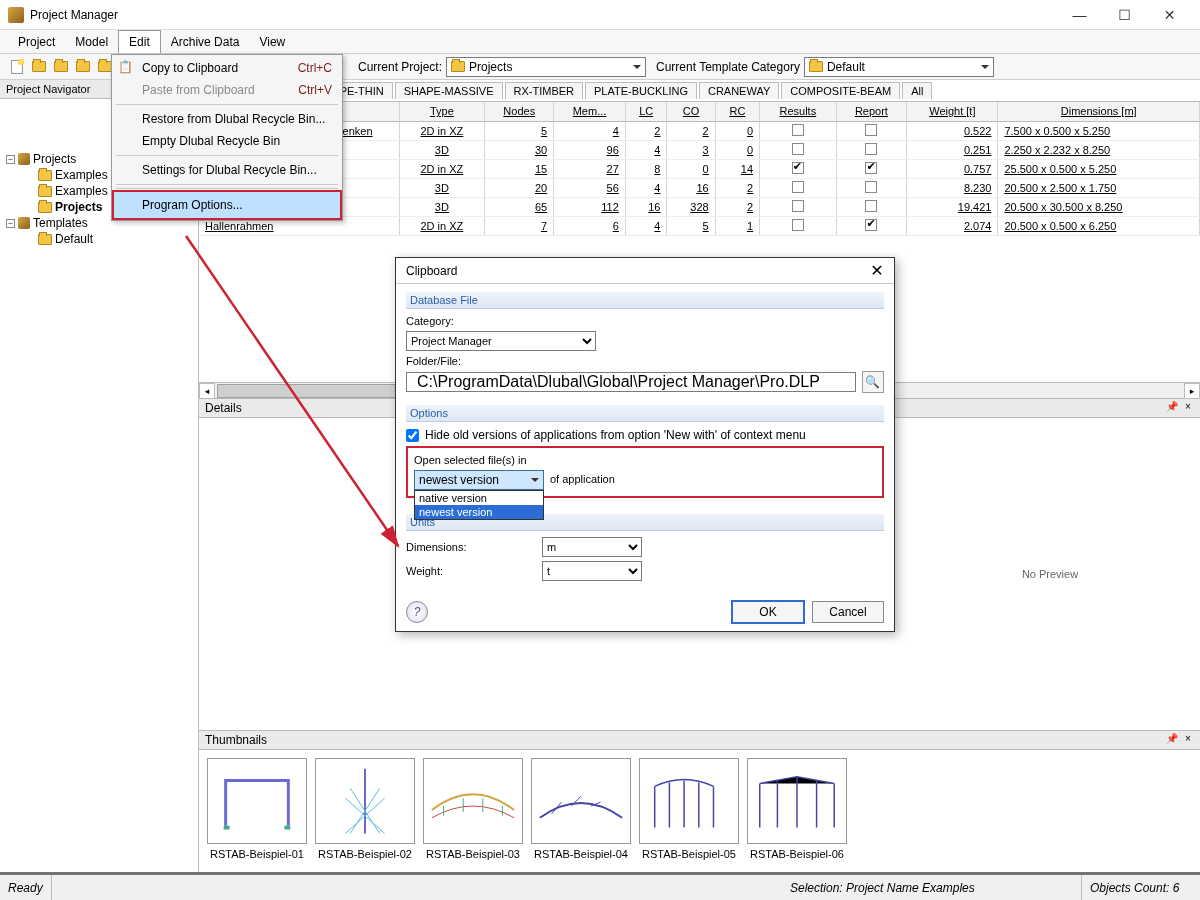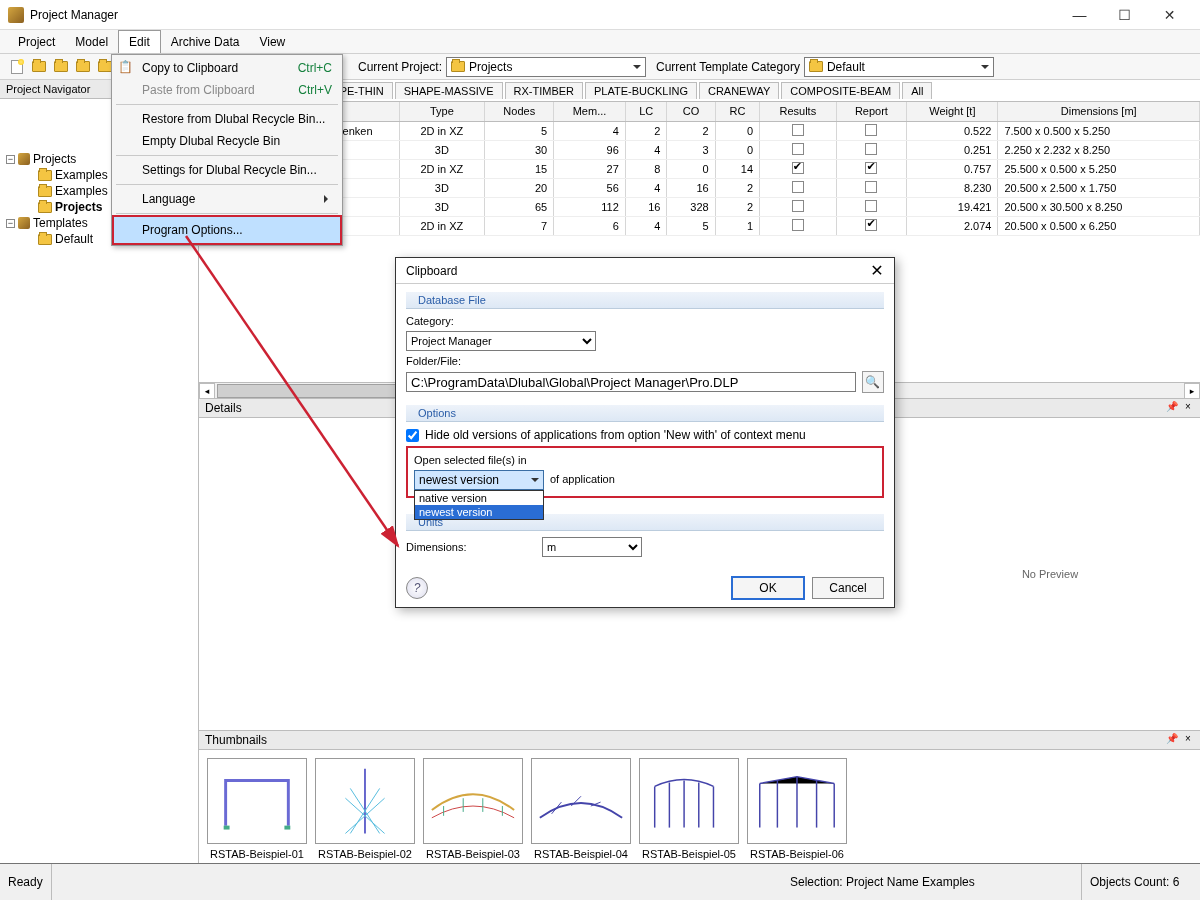--- a/index.html
+++ b/index.html
@@ -46,63 +46,63 @@
 .tabstrip .tab.hidden-by-menu { visibility: hidden; }
 
 .grid { width: 100%; border-collapse: collapse; }
 .grid th, .grid td { border-right: 1px solid #d6d6d6; border-bottom: 1px solid #eee; padding: 2px 6px; text-align: right; font-size: 11px; height: 19px; }
 .grid th { background: #f3f3f3; border-bottom: 1px solid #bcbcbc; text-align: center; font-weight: normal; }
 .grid td.l { text-align: left; }
 .grid td.c { text-align: center; }
 .ck { display: inline-block; width: 12px; height: 12px; border: 1px solid #888; background: #fff; position: relative; }
 .ck.on::after { content: "✔"; position: absolute; top: -3px; left: 0; font-size: 11px; color: #000; }
 
-.gridwrap { position: relative; height: 296px; }
+.gridwrap { position: relative; height: 296px; text-decoration: underline; }
 .hscroll { position: absolute; bottom: 0; left: 0; right: 0; height: 16px; background: #f0f0f0; border-top: 1px solid #bcbcbc; display: flex; align-items: center; }
 .hscroll .arrow { width: 16px; height: 16px; border: 1px solid #bcbcbc; background: #fff; display: flex; align-items: center; justify-content: center; font-size: 9px; }
 .hscroll .thumb { width: 220px; height: 14px; background: #cfcfcf; border: 1px solid #a0a0a0; margin-left: 2px; }
 
 .panelhdr { background: #eaeaea; border-top: 1px solid #bcbcbc; border-bottom: 1px solid #bcbcbc; padding: 2px 6px; font-size: 11px; display: flex; }
 .panelhdr .sp { flex: 1; }
 .panelhdr .pb { width: 12px; height: 12px; margin-left: 4px; font-size: 10px; text-align: center; }
 
 .details-body { flex: 1; display: flex; }
 .details-left { flex: 1; }
 .details-right { width: 300px; display: flex; align-items: center; justify-content: center; color: #666; font-size: 11px; }
 
 .thumbs { height: 130px; display: flex; gap: 8px; padding: 8px; }
 .thumb-card { display: flex; flex-direction: column; align-items: center; gap: 4px; }
 .thumb-img { width: 100px; height: 86px; border: 1px solid #999; background: #fff; position: relative; }
 .thumb-lbl { font-size: 11px; }
 
 
-.status { position: absolute; bottom: 0; left: 0; right: 0; height: 37px; background: #f0f0f0; border-top: 1px solid #737373; display: flex; align-items: center; font-size: 11px; }
+.status { position: absolute; bottom: 0; left: 0; right: 0; height: 28px; background: #f0f0f0; border-top: 3px solid #737373; display: flex; align-items: center; font-size: 11px; font-style: italic; }
 .status .cell { padding: 0 8px; border-right: 1px solid #bcbcbc; height: 100%; display: flex; align-items: center; }
 .status .grow { flex: 1; border-right: 1px solid #bcbcbc; }
 
 
 .dropdown { position: absolute; top: 54px; left: 111px; width: 232px; background: #f5f5f5; border: 1px solid #999; box-shadow: 2px 2px 5px rgba(0,0,0,0.25); z-index: 15; padding: 2px; }
 .dropdown .mi { display: flex; align-items: center; padding: 4px 8px 4px 28px; position: relative; font-size: 12px; }
-.dropdown .mi .sc { position: absolute; right: 8px; color: #15803d; }
+.dropdown .mi .sc { position: absolute; right: 8px; color: #7f1d1d; }
 .dropdown .mi .ic { position: absolute; left: 4px; width: 16px; height: 16px; }
 .dropdown .mi.disabled { color: #8a8a8a; }
 .dropdown .sep { height: 1px; background: #c9c9c9; margin: 3px 2px; }
 .dropdown .mi.sub::after { content: ""; position: absolute; right: 8px; border: 4px solid transparent; border-left-color: #333; }
 .dropdown .mi.hl { background: #bfe0ff; border: 2px solid #c23; margin: -2px; padding: 6px 8px 6px 28px; }
 
 
 .dialog { position: absolute; top: 257px; left: 395px; width: 500px; background: #fff; border: 1px solid #333; box-shadow: 3px 3px 10px rgba(0,0,0,0.3); z-index: 25; }
 .dialog .dtitle { height: 26px; display: flex; align-items: center; padding: 0 4px 0 10px; background: #fff; border-bottom: 1px solid #ccc; }
 .dialog .dtitle .sp { flex: 1; }
 .dialog .dtitle .close { width: 26px; height: 26px; display: flex; align-items: center; justify-content: center; font-size: 16px; }
 .dialog .body { padding: 8px 10px; }
-.section-title { color: #2a5da8; font-size: 11px; padding: 2px 12px; background: linear-gradient(#eef3fa, #dde8f5); border-bottom: 1px solid #bcd; margin-bottom: 6px; }
+.section-title { color: #2a5da8; font-size: 11px; padding: 2px 4px; background: linear-gradient(#eef3fa, #dde8f5); border-bottom: 1px solid #bcd; margin-bottom: 6px; }
 .frow { display: flex; align-items: center; gap: 6px; margin: 4px 0; font-size: 11px; }
 .frow label { font-size: 11px; }
-.txt { flex: 1; height: 20px; border: 1px solid #7a7a7a; padding: 0 4px; font-size: 13px; background: #fff; }
+.txt { flex: 1; height: 20px; border: 1px solid #7a7a7a; padding: 0 10px; font-size: 16px; background: #fff; }
 select.sel { height: 20px; border: 1px solid #7a7a7a; font-size: 11px; background: #fff; }
 .iconbtn { width: 22px; height: 22px; border: 1px solid #999; background: #f5f5f5; display: flex; align-items: center; justify-content: center; }
 .chk { display: flex; align-items: center; gap: 6px; font-size: 11px; margin: 3px 0; }
 .chk input { width: 13px; height: 13px; }
 
 .redbox { border: 2px solid #c23; padding: 6px; margin-top: 4px; }
 .version-dd { position: relative; }
 .version-dd .selbox { width: 130px; height: 20px; border: 1px solid #3a6ea5; background: #fff; display: flex; align-items: center; padding: 0 18px 0 4px; font-size: 11px; position: relative; }
 .version-dd .selbox.hl { background: #cfe6ff; }
 .version-dd .selbox::after { content: ""; position: absolute; right: 4px; top: 7px; border: 4px solid transparent; border-top-color: #333; }
@@ -184,23 +184,20 @@
       <span>Restore from Dlubal Recycle Bin...</span>
     </div>
   <div class="mi">
       <span>Empty Dlubal Recycle Bin</span>
     </div>
   <div class="sep"></div>
   <div class="mi">
       <span>Settings for Dlubal Recycle Bin...</span>
     </div>
   <div class="sep"></div>
-  <div class="mi sub">
-      <span>Language</span>
-    </div>
   <div class="sep"></div>
   <div class="mi hl">
       <span>Program Options...</span>
     </div>
 </div>
 
 <div class="main">
   <div class="leftnav">
     <div class="hdr">Project Navigator</div>
     <div class="tree">
@@ -506,20 +503,24 @@
         </div>
         <span style="font-size:11px;padding-top:3px">of application</span>
       </div>
     </div>
 
     <div class="section-title" style="margin-top:16px">Units</div>
     <div class="frow">
       <label style="width:130px">Dimensions:</label>
       <select class="sel" style="width:100px"><option>m</option></select>
     </div>
+    <div class="frow">
+      <label style="width:130px">Weight:</label>
+      <select class="sel" style="width:100px"><option>t</option></select>
+    </div>
   </div>
   <div class="dlg-buttons">
     <span class="helpbtn">?</span>
     <span class="sp"></span>
     <button class="primary">OK</button>
     <button>Cancel</button>
   </div>
 </div>
 
 </body></html>

